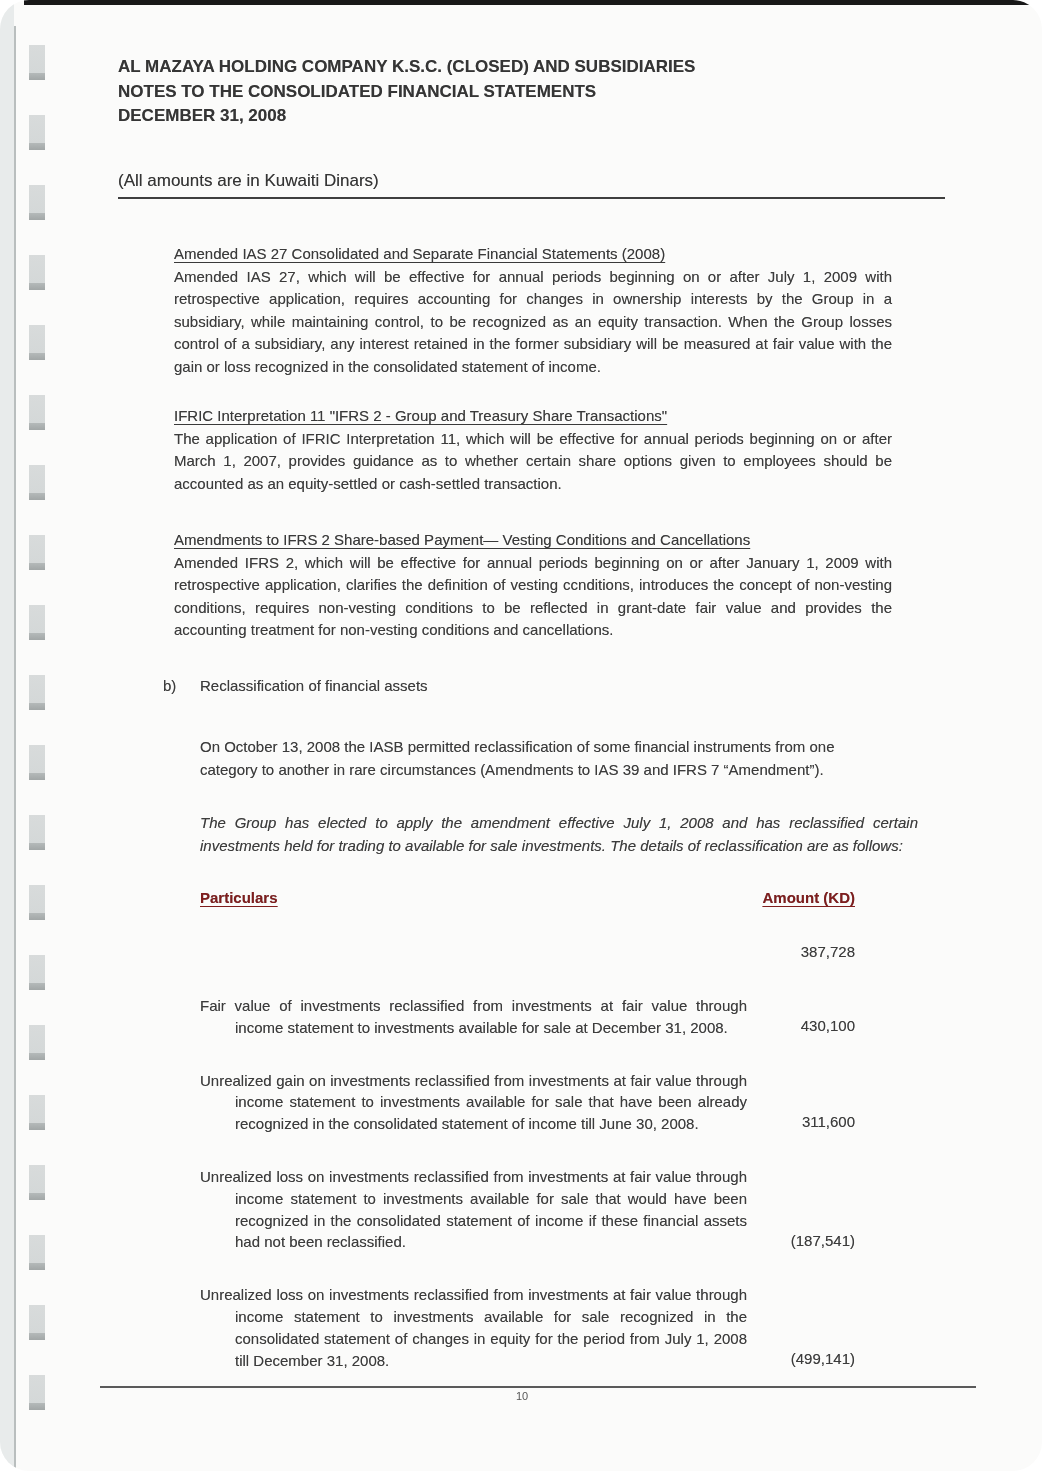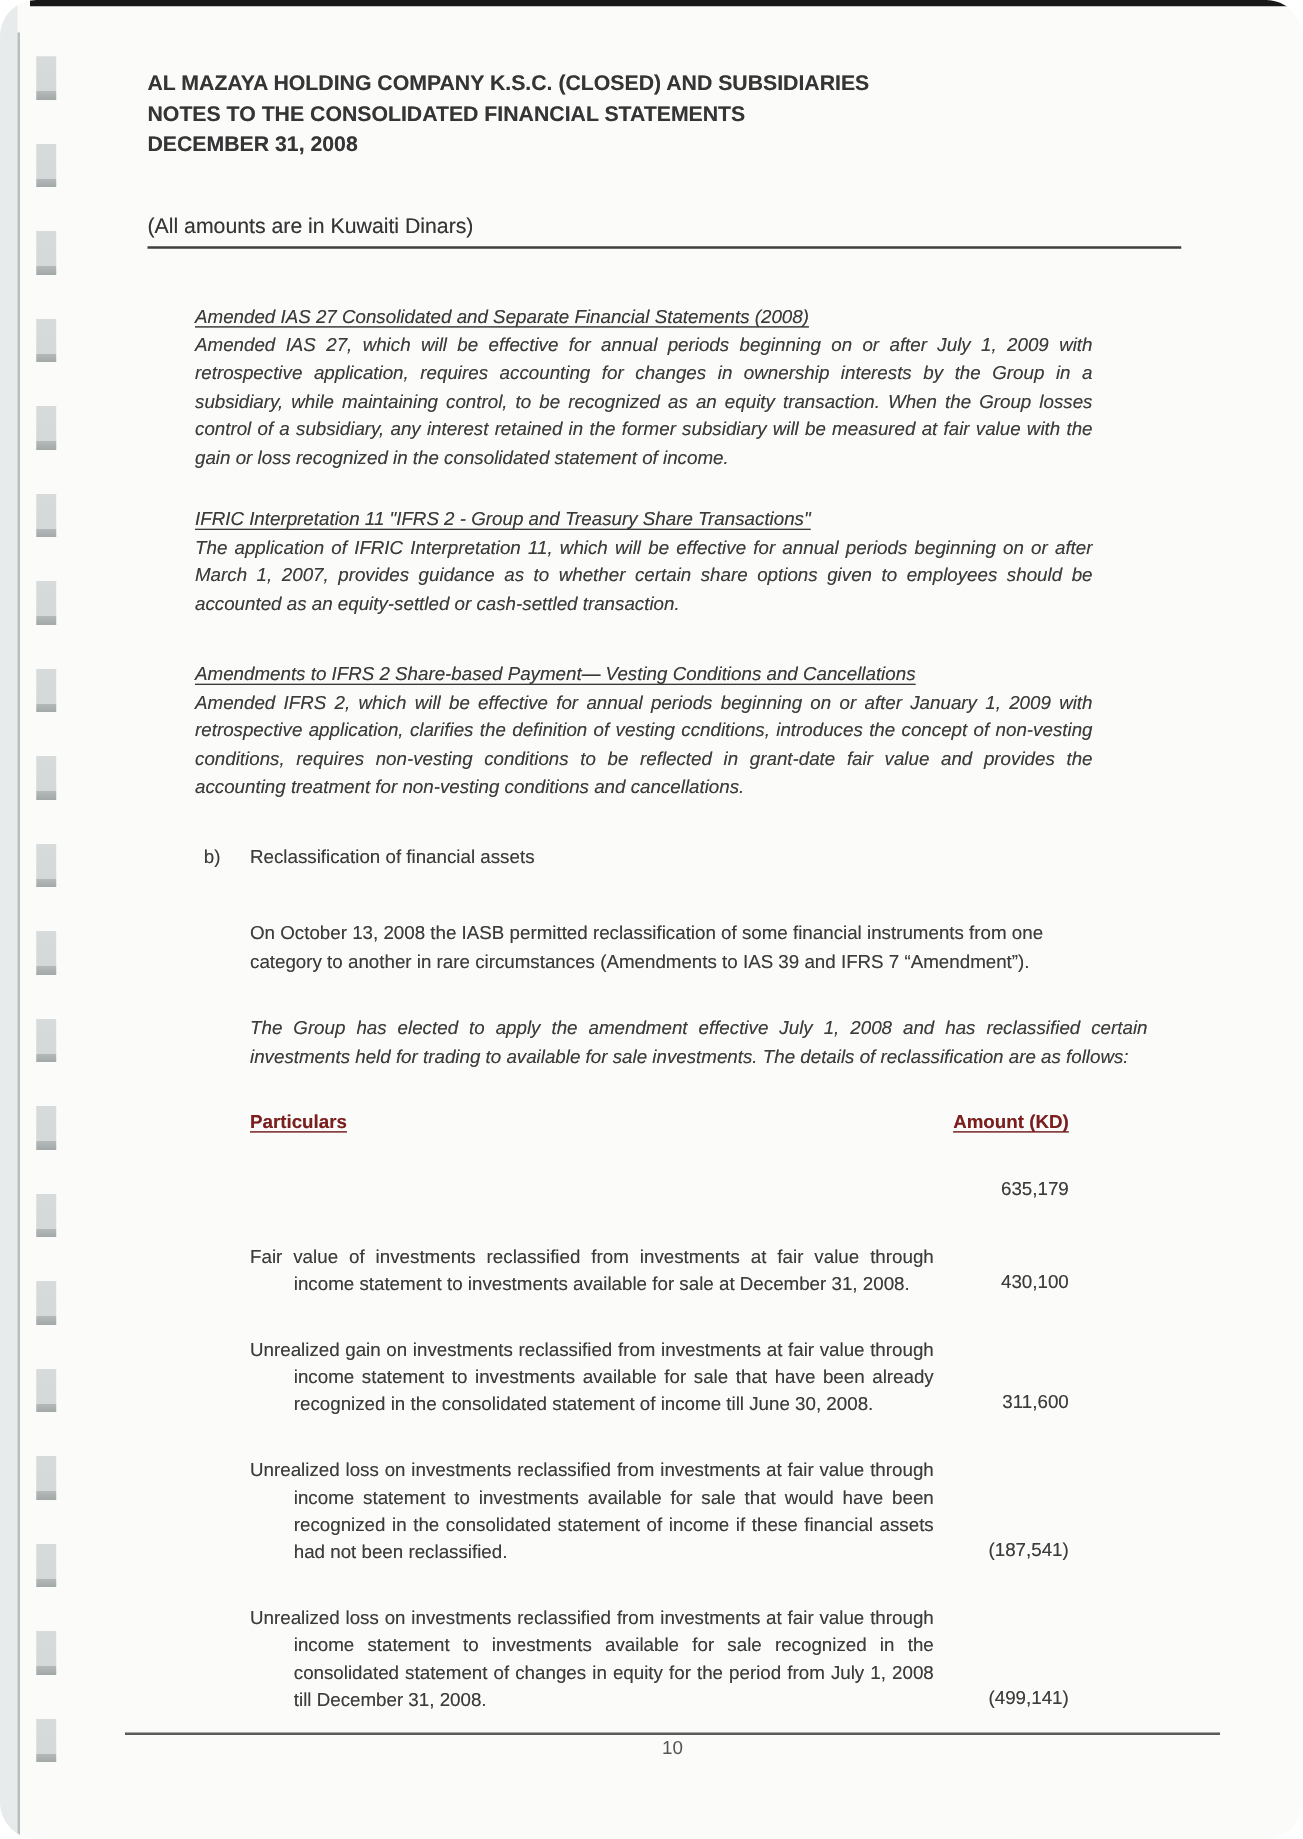--- a/index.html
+++ b/index.html
@@ -27,21 +27,21 @@
   
   .page-content {
     position:absolute; left:118px; top:55px; width:827px;
     font-size:15px; line-height:22.5px;
     text-shadow: 0 0 0.4px rgba(70,70,70,0.55);
   }
   .doc-header { font-weight:bold; font-size:17px; line-height:24.5px; color:#353535; }
   .doc-header .subtle { font-weight:normal;margin-top:40px; }
   .header-rule { border:none; border-top:2px solid #3f3f3f; margin:4px 0 0 0; }
 
-  .indent { margin-left:38px; width:718px;font-style:italic; }
+  .indent { margin-left:56px; width:718px; }
   .section { margin-top:0; }
   .sec-heading {
     text-decoration:underline; text-underline-offset:3px;
     margin:0 0 0 0; color:#3a3a3a;
   }
   .sec-body { margin:0; text-align:justify; }
   .gap-lg { margin-top:44px; }
   .gap-md { margin-top:27px; }
   .gap-md2 { margin-top:34px; }
 
@@ -57,21 +57,21 @@
   .tbl-row { display:flex; align-items:flex-end; margin-top:31px; }
   .tbl-row:first-of-type { margin-top:0; }
   .td-desc {
     width:512px; margin:0;
     padding-left:35px; text-indent:-35px;
     text-align:justify; line-height:21.8px;
   }
   .td-amt { flex:1; text-align:right; padding-bottom:1px; }
 
   .footer-rule { position:absolute; top:1386px; left:100px; width:876px; border:none; border-top:2px solid #5a5a5a; margin:0; }
-  .page-number { position:absolute; top:1390px; left:100px; width:876px; text-align:center; font-size:15px; color:#565656; }
+  .page-number { position:absolute; top:1390px; left:84px; width:876px; text-align:center; font-size:11px; color:#565656; }
 </style>
 </head>
 <body>
 
 <div class="sheet">
 
   <div class="top-scan-bar"></div>
   <div class="edge-shade"></div>
   <div class="edge-line"></div>
   <div class="hole-strip"></div>
@@ -110,21 +110,21 @@
 
     <p class="para-wide">The Group has elected to apply the amendment effective July 1, 2008 and has reclassified certain investments held for trading to available for sale investments. The details of reclassification are as follows:</p>
 
     <div class="tbl">
       <div class="tbl-head">
         <span class="th">Particulars</span>
         <span class="th">Amount (KD)</span>
       </div>
 
       <div class="tbl-row">
-        <span class="td-amt">635,179</span>
+        <span class="td-amt">387,728</span>
       </div>
 
       <div class="tbl-row">
         <p class="td-desc">Fair value of investments reclassified from investments at fair value through income statement to investments available for sale at December 31, 2008.</p>
         <span class="td-amt">430,100</span>
       </div>
 
       <div class="tbl-row">
         <p class="td-desc">Unrealized gain on investments reclassified from investments at fair value through income statement to investments available for sale that have been already recognized in the consolidated statement of income till June 30, 2008.</p>
         <span class="td-amt">311,600</span>

